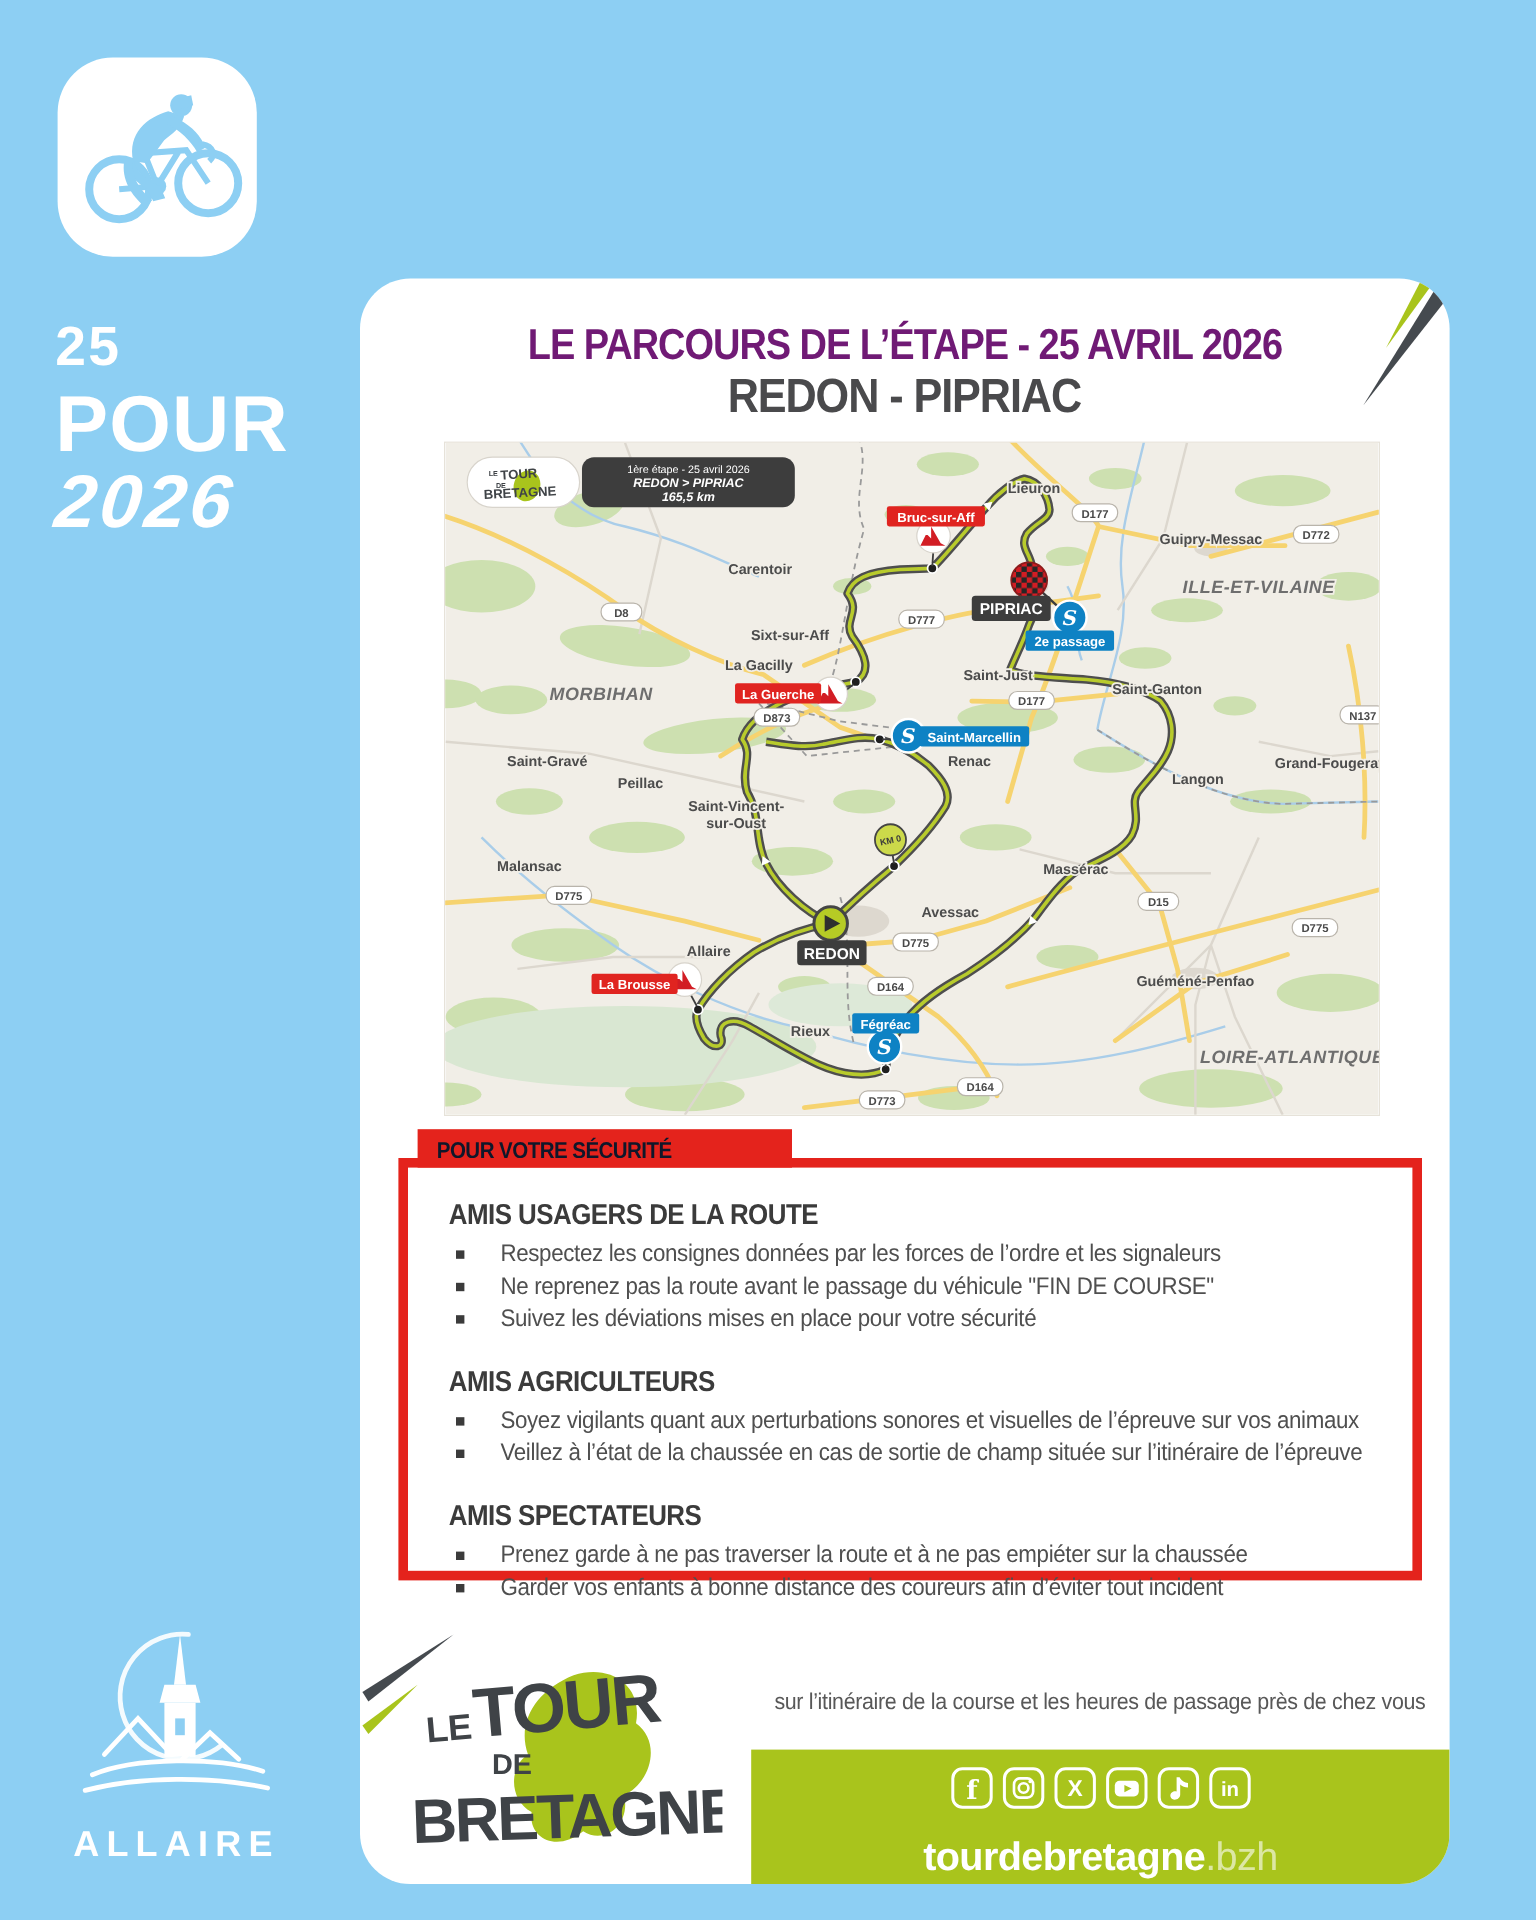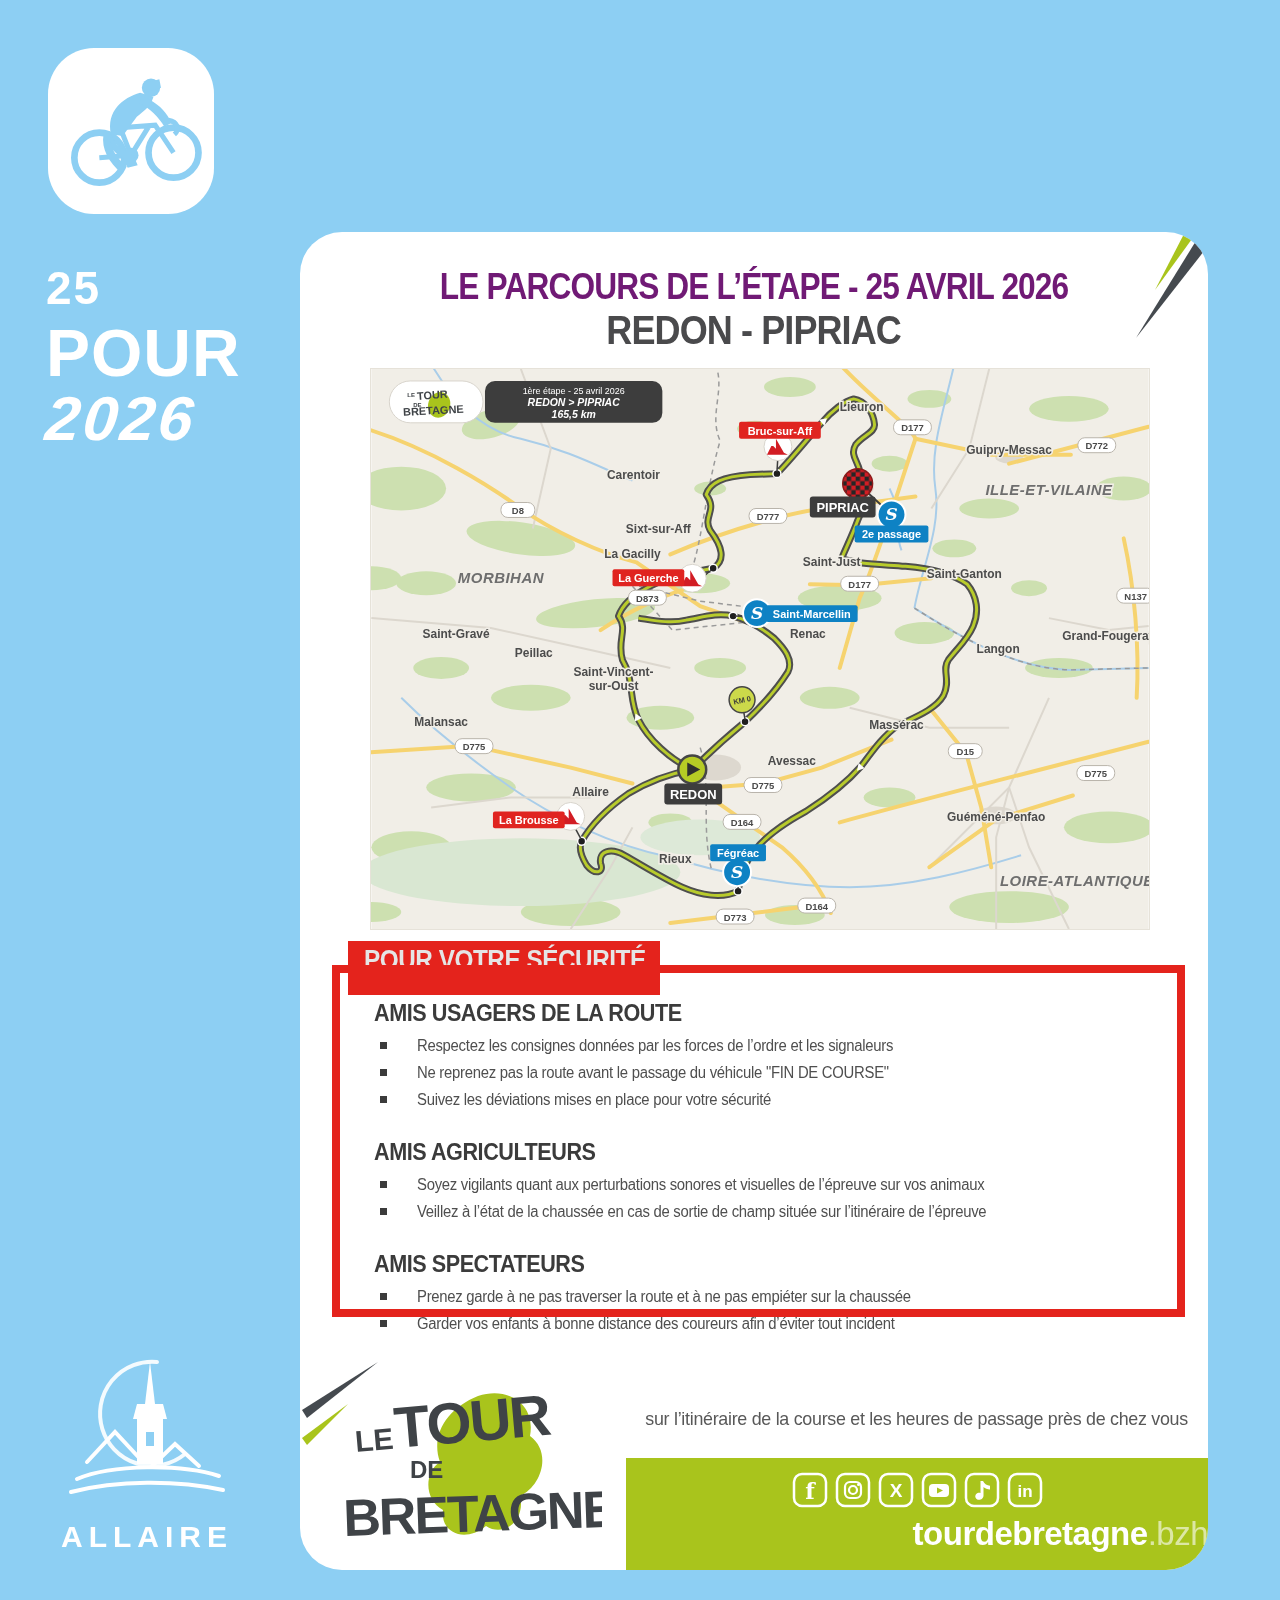--- a/index.html
+++ b/index.html
@@ -18,38 +18,38 @@
   
   .card{left:300px;top:232px;width:908px;height:1338px;background:#fff;border-radius:42px;overflow:hidden;}
   .card-title{top:34px;width:100%;text-align:center;color:#701a75;font-weight:800;font-size:36px;}
   .card-title span{display:inline-block;transform:scaleX(.88);letter-spacing:-1px;white-space:nowrap;}
   .card-sub{top:76px;width:100%;text-align:center;color:#4a4a4c;font-weight:800;font-size:40px;}
   .card-sub span{display:inline-block;transform:scaleX(.9);letter-spacing:-1px;}
 
   .map-wrap{left:70px;top:136px;width:780px;height:562px;border:1px solid #e6e2d9;box-sizing:border-box;}
 
   
-  .safety-banner{left:48px;top:709px;width:312px;height:54px;background:#e4231c;color:#e5e5e5;font-weight:800;font-size:27px;line-height:38px;padding-left:16px;box-sizing:border-box;}
+  .safety-banner{left:48px;top:709px;width:312px;height:32px;background:#e4231c;color:#0f172a;font-weight:800;font-size:19px;line-height:38px;padding-left:16px;box-sizing:border-box;}
   .safety-banner span{display:inline-block;transform:scaleX(.9);transform-origin:left;letter-spacing:-0.5px;white-space:nowrap;}
   .safety-box{left:32px;top:733px;width:853px;height:352px;border:8px solid #e4231c;box-sizing:border-box;padding:26px 32px 0 34px;}
   .sec{margin-bottom:25px;}
   .sec-title{font-size:24px;font-weight:800;color:#3b3b3b;margin-bottom:5px;}
   .sec-title span{display:inline-block;transform:scaleX(.9);transform-origin:left;letter-spacing:-0.5px;white-space:nowrap;}
-  .bul{display:flex;align-items:flex-end;line-height:27px;color:#4f4f4f;font-size:16px;}
+  .bul{display:flex;align-items:flex-end;line-height:27px;color:#4f4f4f;font-size:20px;}
   .bul .sq{width:7px;height:7px;background:#3b3b3b;margin:0 30px 0 6px;flex:none;align-self:center;}
   .bul .tx{display:inline-block;transform:scaleX(.93);transform-origin:left;letter-spacing:-0.3px;white-space:nowrap;}
 
   
   .tdb-logo{left:40px;top:1124px;width:262px;height:214px;}
   .restez{left:326px;top:1144px;width:582px;text-align:center;color:#3b3b3b;font-weight:800;font-size:24px;}
   .restez-sub{left:306px;top:1176px;width:622px;text-align:center;color:#585858;font-size:19px;}
   .restez-sub span{display:inline-block;transform:scaleX(.94);letter-spacing:-0.3px;white-space:nowrap;}
   .green-block{left:326px;top:1226px;width:582px;height:112px;background:#a9c41c;text-align:center;}
   .socials{margin-top:14px;display:flex;justify-content:center;gap:7px;}
-  .site{margin-top:7px;font-size:33px;font-weight:800;color:#fff;letter-spacing:-0.5px;text-align:right;}
+  .site{margin-top:20px;font-size:33px;font-weight:800;color:#fff;letter-spacing:-0.5px;}
   .site .tld{font-weight:400;color:rgba(255,255,255,.6);}
 
   
   .twn{font:700 12px "Liberation Sans",sans-serif;fill:#4c4c4c;stroke:#f1eee7;stroke-width:3px;paint-order:stroke;}
   .rgn{font:italic 700 15px "Liberation Sans",sans-serif;fill:#6e6e6e;letter-spacing:.5px;stroke:#f1eee7;stroke-width:3px;paint-order:stroke;}
   .rd{font:700 9.5px "Liberation Sans",sans-serif;fill:#4a4a4a;}
   .lbl{font:700 11px "Liberation Sans",sans-serif;fill:#fff;}
   .lbl2{font:700 13px "Liberation Sans",sans-serif;fill:#fff;}
   .inf1{font:400 9px "Liberation Sans",sans-serif;fill:#fff;}
   .inf2{font:italic 700 10.5px "Liberation Sans",sans-serif;fill:#fff;}

